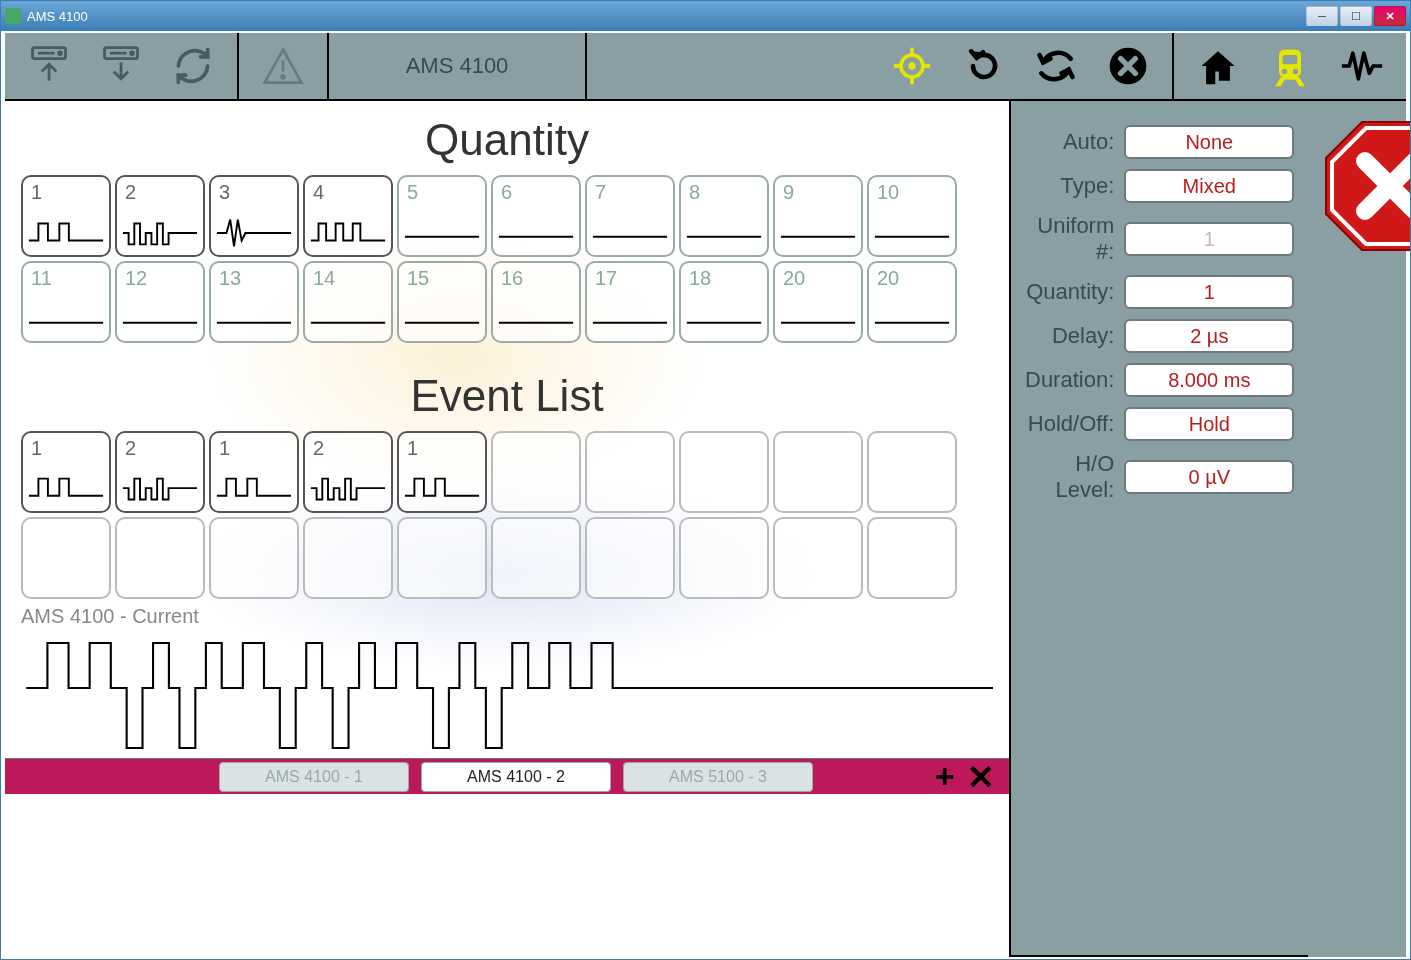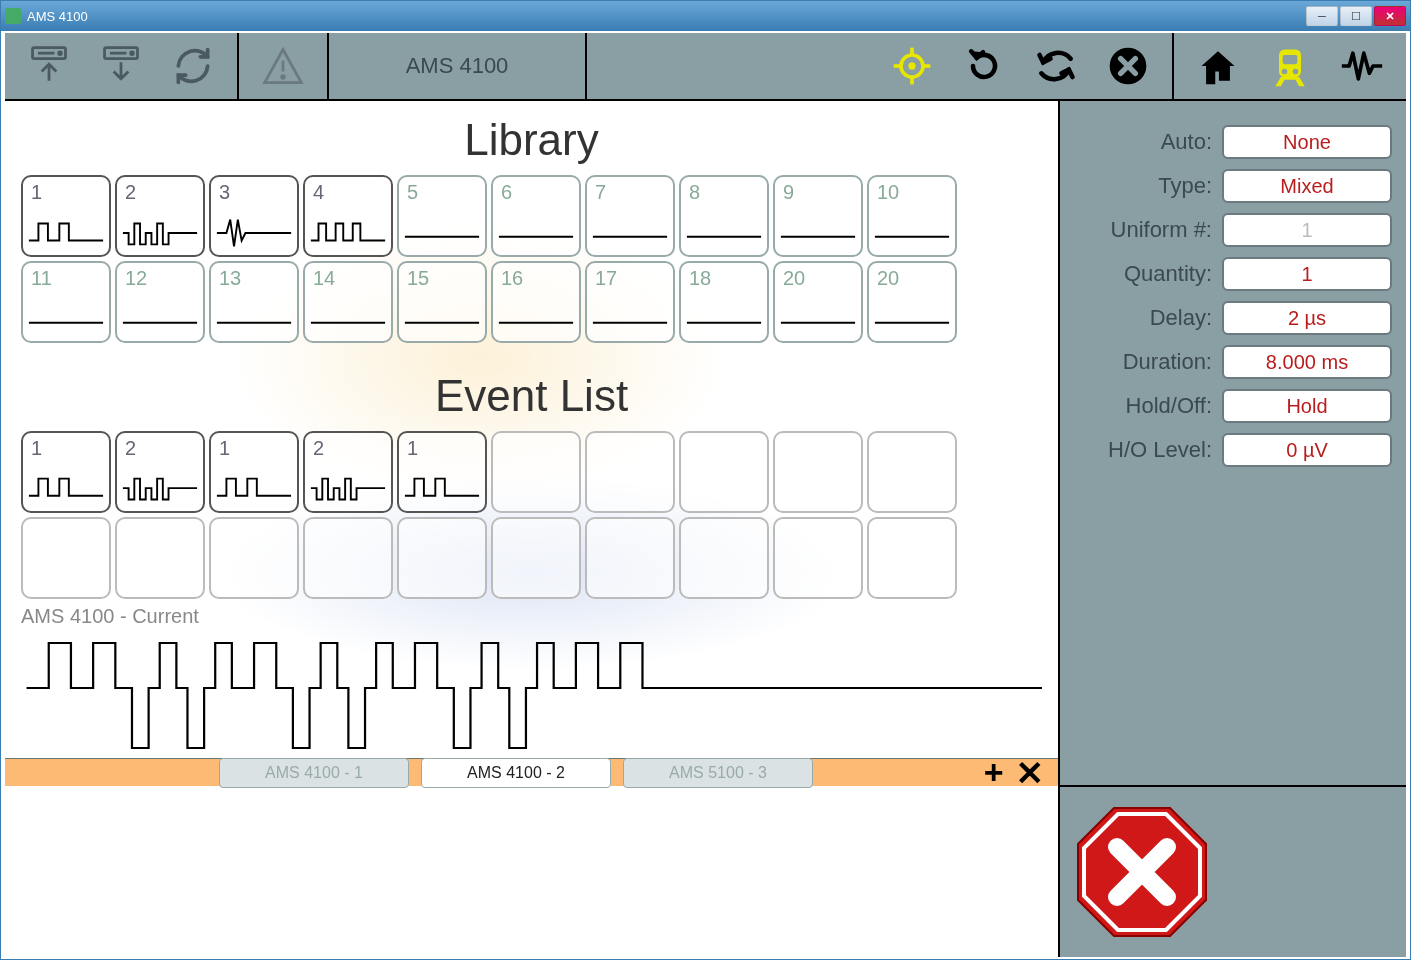--- a/index.html
+++ b/index.html
@@ -33,26 +33,26 @@
 .slot .wave{position:absolute;left:4px;right:4px;bottom:6px;height:34px}
 .slot .wave svg{width:100%;height:100%}
 .eventgrid{display:flex;flex-wrap:wrap;gap:4px}
 .eslot{width:90px;height:82px;border:2px solid #bbb;border-radius:10px;background:rgba(255,255,255,.6);position:relative;cursor:pointer}
 .eslot.filled{border-color:#555}
 .eslot .num{position:absolute;top:4px;left:8px;font-size:20px;color:#667}
 .eslot .wave{position:absolute;left:4px;right:4px;bottom:6px;height:34px}
 .preview-label{font-size:20px;color:#888;margin-top:6px}
 .preview{height:130px}
 .preview svg{width:100%;height:100%}
-.tabs{height:28px;background:#fdba74;display:flex;align-items:center;padding:0 8px;margin:0 -16px -8px;border-top:1px solid #677}
+.tabs{height:36px;background:#be185d;display:flex;align-items:center;padding:0 8px;margin:0 -16px -8px;border-top:1px solid #677}
 .tabs .sp{flex:1}
 .tab{width:190px;height:30px;background:#dbe2e3;border:1px solid #9aa;border-radius:4px;display:flex;align-items:center;justify-content:center;font-size:16px;color:#9aa;margin:0 6px;cursor:pointer}
 .tab.active{color:#222;background:#fff}
 .tabs .tbtn{font-size:34px;font-weight:bold;color:#000;margin:0 6px;cursor:pointer}
-.sidebar{width:346px;display:flex;flex-direction:column}
+.sidebar{width:395px;display:flex;flex-direction:row}
 .params{flex:1;padding:14px 14px;border-bottom:2px solid #000}
 .prow{display:flex;align-items:center;margin:10px 0}
 .plabel{flex:1;text-align:right;font-size:22px;color:#374;color:#3b4a4e;padding-right:10px}
 .pval{width:170px;height:34px;border:2px solid #6a7a7e;border-radius:6px;background:#fff;display:flex;align-items:center;justify-content:center;font-size:20px;color:#b91c1c;cursor:pointer}
 .pval.disabled{color:#bbb}
 .estop{height:170px;display:flex;align-items:center;padding:0 12px}
 .estop .lbl{font-size:22px;color:#3b4a4e;text-align:center;line-height:1.3;flex:1}
 .estop .btn{width:140px;height:140px;cursor:pointer}
 </style>
 </head>
@@ -173,21 +173,21 @@
       <div class="tb-btn">
         <svg viewBox="0 0 48 48">
             <path d="M2 24h8l4-14 6 28 6-28 6 22 4-8h10" fill="none" stroke="#000" stroke-width="4" stroke-linejoin="round"></path>
           </svg>
       </div>
     </div>
   </div>
 
   <div class="main">
     <div class="canvas">
-      <div class="sect-title">Library</div>
+      <div class="sect-title">Quantity</div>
       <div class="grid" id="lib-grid">
           <div class="slot filled">
             <div class="num">1</div>
             <div class="wave"><svg viewBox="0 0 82 34">
                 <path d="M2 26 h10 v-18 h10 v18 h12 v-18 h10 v18 h36" fill="none" stroke="#000" stroke-width="2"></path>
               </svg></div>
           </div>
           <div class="slot filled">
             <div class="num">2</div>
             <div class="wave"><svg viewBox="0 0 82 34">

